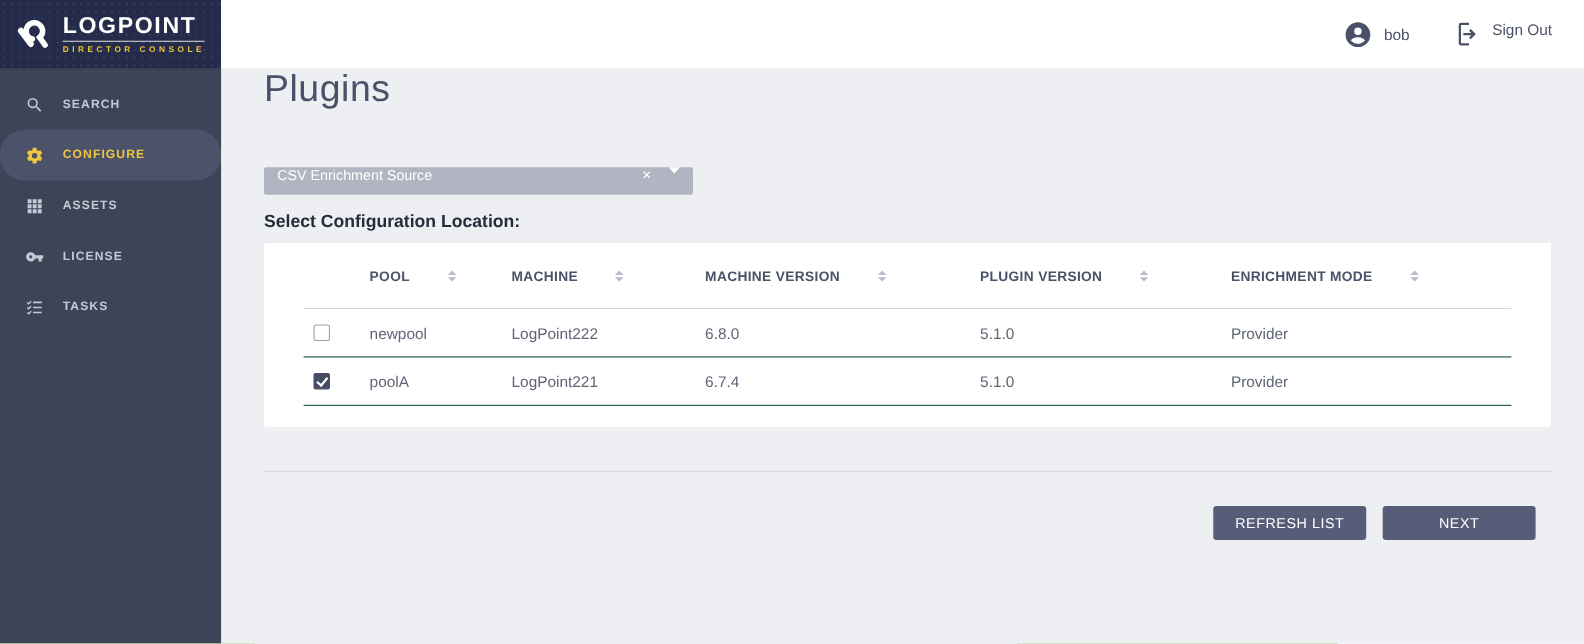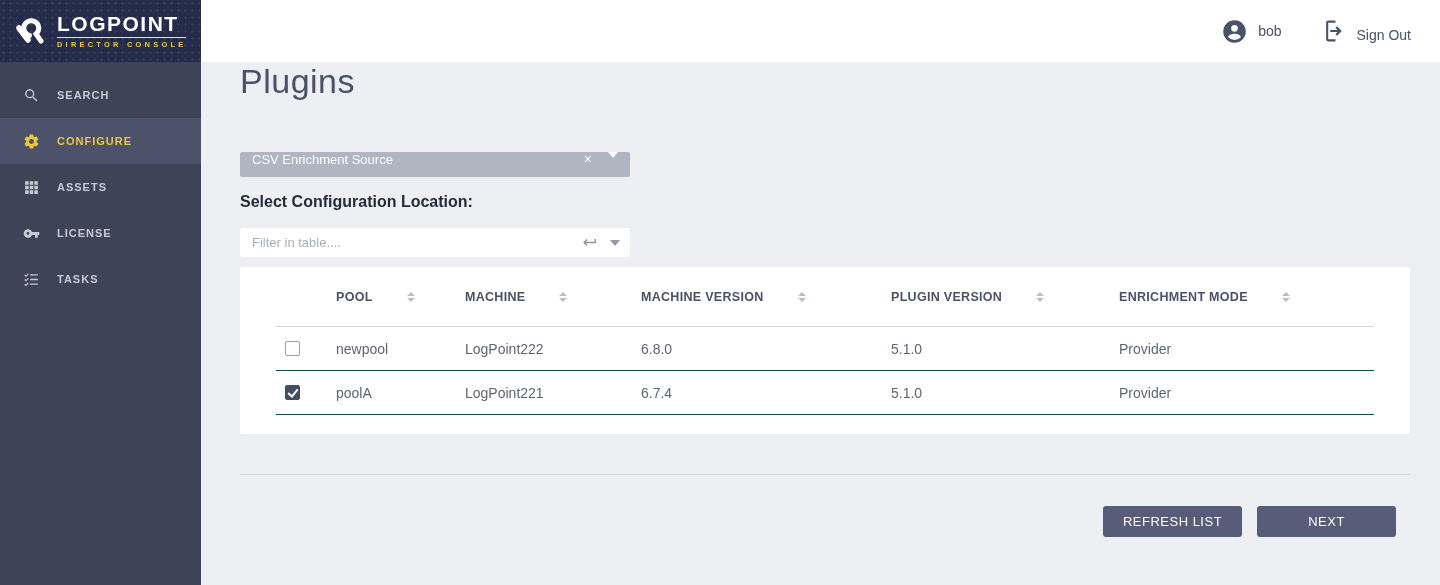--- a/index.html
+++ b/index.html
@@ -17,29 +17,29 @@
   .logo-mark { width:36px; height:34px; margin-right:8px; flex:none; }
   .logo-text { display:flex; flex-direction:column; line-height:1; }
   .logo-name { color:#ffffff; font-size:21px; font-weight:bold; letter-spacing:1.5px; border-bottom:1px solid rgba(255,255,255,.85); padding-bottom:3px; }
   .logo-sub { color:#f0c437; font-size:7.5px; font-weight:bold; letter-spacing:3.2px; margin-top:3px; }
 
   .nav { padding-top:10px; }
   .nav-item { height:46px; display:flex; align-items:center; padding-left:22px; cursor:pointer; color:#c6cad5; }
   .nav-item .nav-icon { width:18px; height:18px; margin-right:17px; flex:none; display:flex; align-items:center; justify-content:center; }
   .nav-item .nav-icon svg { width:17px; height:17px; fill:currentColor; stroke:none; }
   .nav-label { font-size:11px; font-weight:bold; letter-spacing:1px; }
-  .nav-item.active { background:#4c526a; color:#eec73e; }
+  .nav-item.active { background:#4c526a; color:#eec73e;border-radius:22px; }
 
   
   .main { flex:1; display:flex; flex-direction:column; background:#edeff3; }
   .topbar { height:62px; background:#ffffff; display:flex; align-items:center; justify-content:flex-end; padding-right:30px; flex:none; }
   .user-chip { display:flex; align-items:center; color:#4a5168; }
   .user-chip svg { width:27px; height:27px; fill:#4a5168; }
   .username { font-size:14px; margin-left:10px; color:#4a5168; }
-  .signout { display:flex; align-items:flex-end; margin-left:40px; cursor:pointer; color:#4a5168; }
+  .signout { display:flex; align-items:flex-start; margin-left:40px; cursor:pointer; color:#4a5168; }
   .signout svg { width:24px; height:24px; fill:#4a5168; }
   .signout-label { font-size:14px; margin-left:11px; }
 
   .content { padding-left:39px; padding-right:30px; flex:1; }
   .page-title { font-size:34px; font-weight:300; color:#4a5168; letter-spacing:.5px; }
 
   .plugin-select {
     margin-top:51px; width:390px; height:25px; background:#b1b5c2; border-radius:2px;
     display:flex; align-items:flex-start; padding:0 12px; cursor:pointer;
   }
@@ -170,31 +170,20 @@
       <h1 class="page-title">Plugins</h1>
 
       <div class="plugin-select">
         <span class="plugin-select-value">CSV Enrichment Source</span>
         <span class="select-clear">×</span>
         <span class="caret-down"></span>
       </div>
 
       <div class="section-label">Select Configuration Location:</div>
 
-      <div class="filter-wrap">
-        <input class="filter-input" type="text" placeholder="Filter in table...." style="">
-        <div class="filter-icons">
-          <span class="return-icon">
-            <svg viewBox="0 0 24 24">
-                <path d="M19 7v4H6.83l2.58-2.59L8 7l-5 5 5 5 1.41-1.41L6.83 13H21V7h-2z"></path>
-              </svg>
-          </span>
-          <span class="filter-caret"></span>
-        </div>
-      </div>
 
       <div class="card">
         <div class="t-row t-head">
           <div class="th"></div>
           <div class="th">
             <span>POOL</span>
             <span class="sort-icon">
                 <span class="up"></span>
                 <span class="dn"></span>
               </span>

